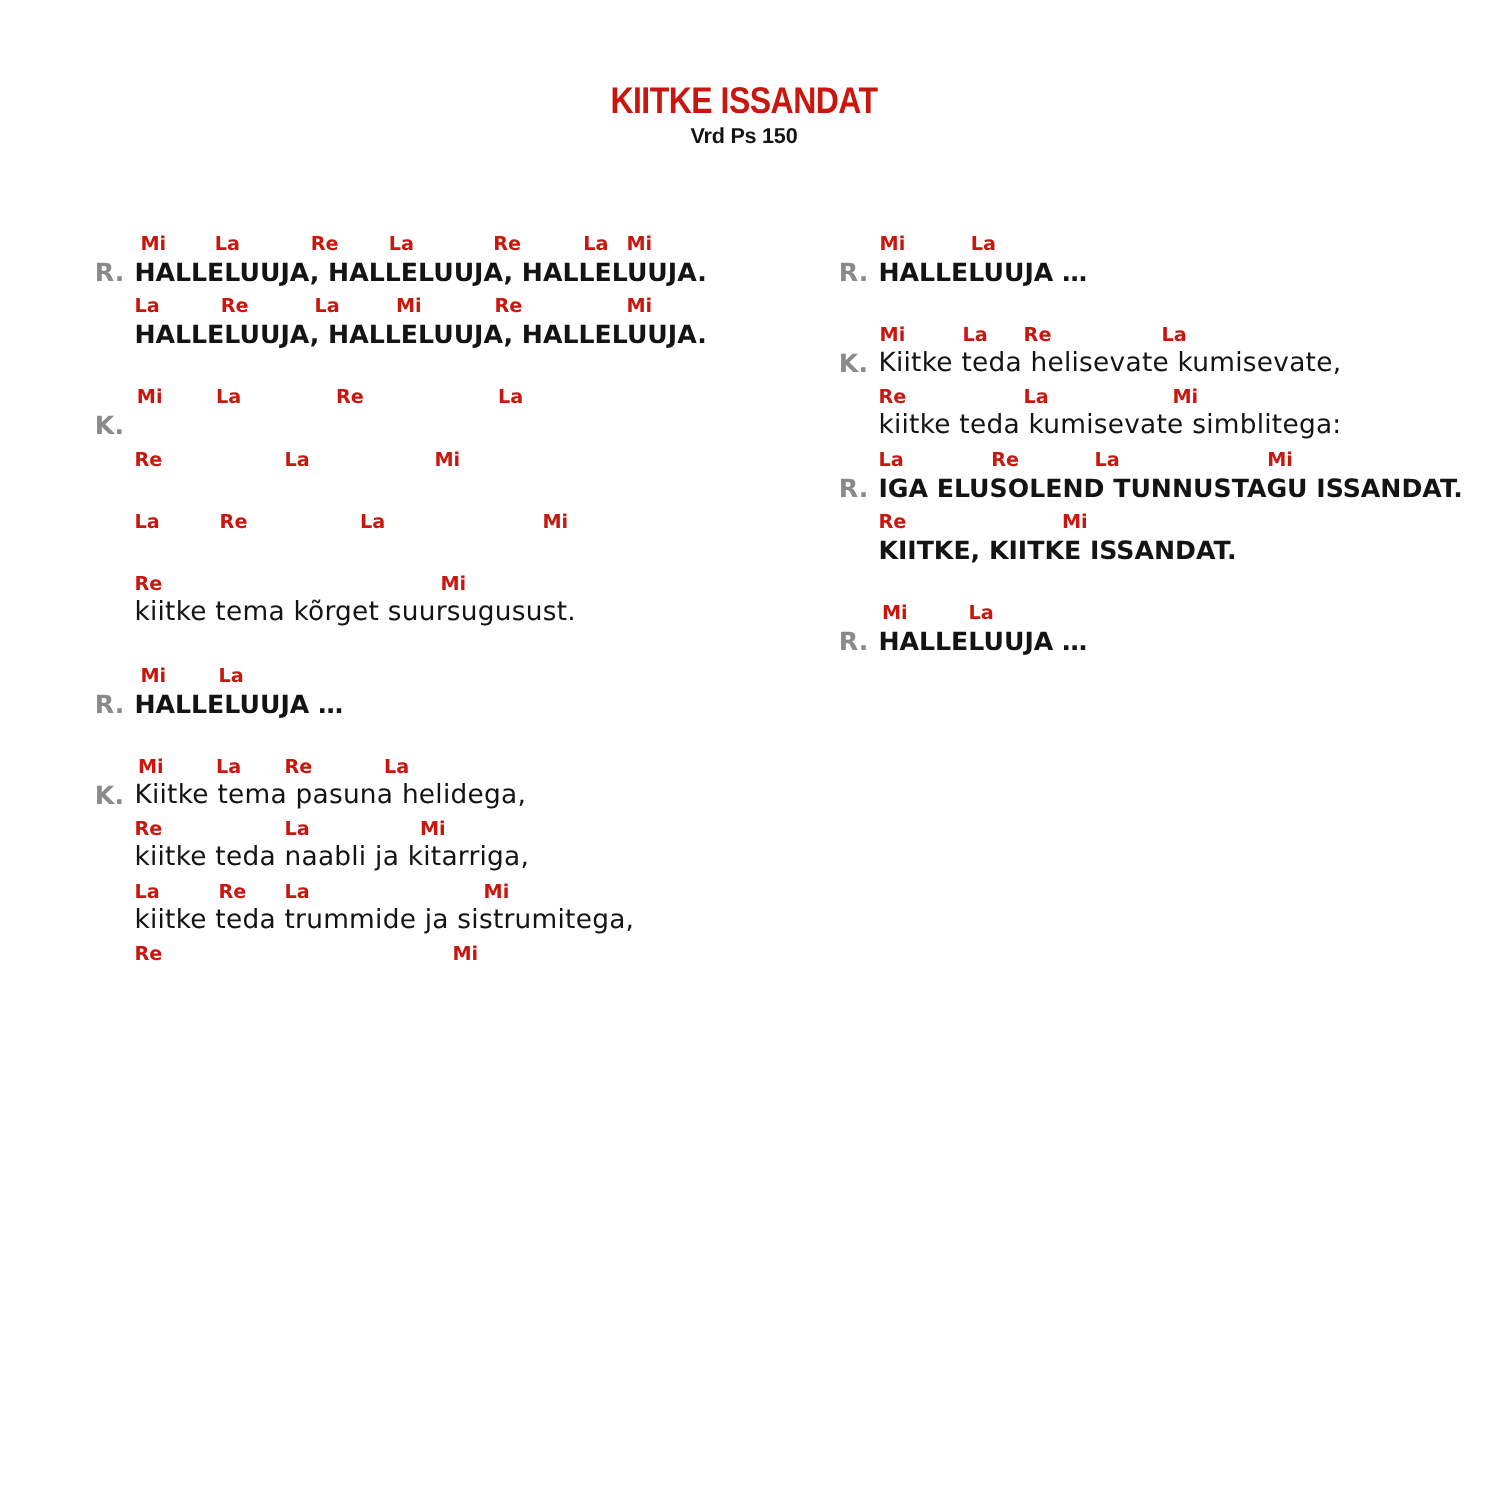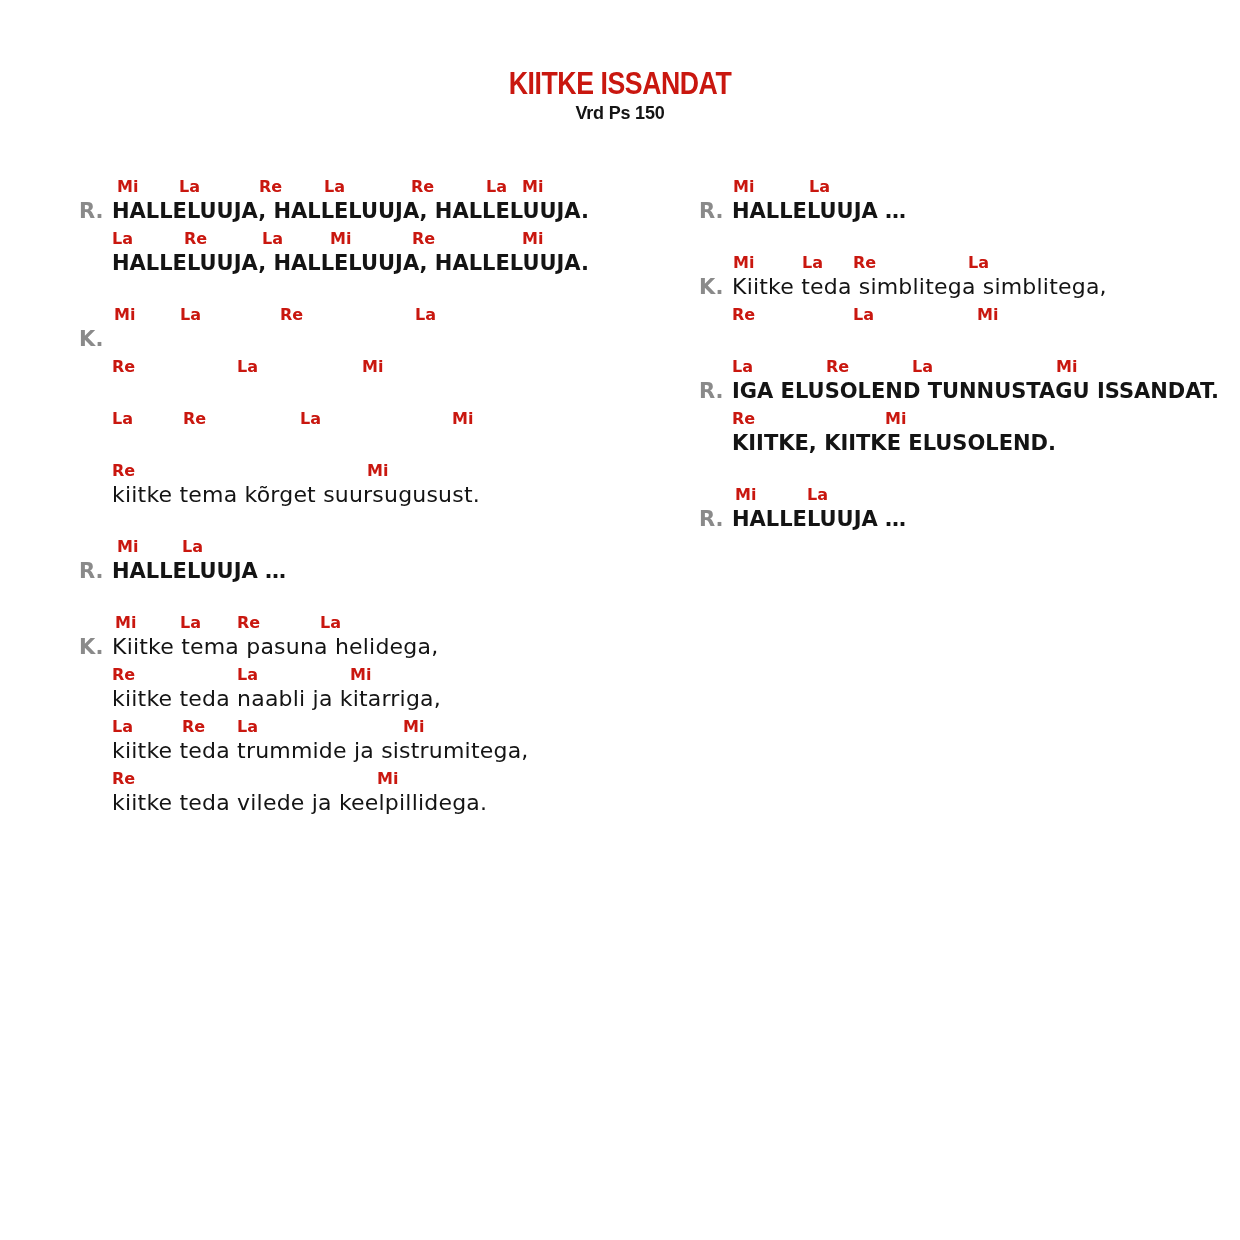--- a/index.html
+++ b/index.html
@@ -36,21 +36,21 @@
     text-align: center;
     font-family: "Liberation Sans", sans-serif;
     font-weight: 700;
     font-size: 18px;
     line-height: 22px;
     color: var(--text-black, #141414);
     letter-spacing: -0.2px;
   }
   .column {
     position: absolute;
-    top: 172px;
+    top: 188px;
     width: 500px;
   }
   #col-left  { left: 112px; }
   #col-right { left: 732px; }
   .stanza { margin-bottom: 24px; }
   .pair { position: relative; height: 52px; }
   .chords { position: relative; height: 26px; }
   .chord {
     position: absolute;
     bottom: 3px;
@@ -183,21 +183,20 @@
             <span class="chord" style="left: 125px;">La</span>
             <span class="chord" style="left: 291px;">Mi</span>
           </div>
           <div class="lyric"><span class="ltext">kiitke teda trummide ja sistrumitega,</span></div>
         </div>
         <div class="pair">
           <div class="chords">
             <span class="chord" style="left: 0px;">Re</span>
             <span class="chord" style="left: 265px;">Mi</span>
           </div>
-          <div class="lyric"><span class="ltext">kiitke teda vilede ja keelpillidega.</span></div>
         </div>
       </div>
     </div>
   <div class="column" id="col-right">
       <div class="stanza">
         <div class="pair">
           <div class="chords">
             <span class="chord" style="left: 1px;">Mi</span>
             <span class="chord" style="left: 77px;">La</span>
           </div>
@@ -205,44 +204,45 @@
         </div>
       </div>
       <div class="stanza">
         <div class="pair">
           <div class="chords">
             <span class="chord" style="left: 1px;">Mi</span>
             <span class="chord" style="left: 70px;">La</span>
             <span class="chord" style="left: 121px;">Re</span>
             <span class="chord" style="left: 236px;">La</span>
           </div>
-          <div class="lyric"><span class="marker">K.</span><span class="ltext">Kiitke teda simblitega simblitega,</span></div>
+          <div class="lyric"><span class="marker">K.</span><span class="ltext">Kiitke teda helisevate kumisevate,</span></div>
         </div>
         <div class="pair">
           <div class="chords">
             <span class="chord" style="left: 0px;">Re</span>
             <span class="chord" style="left: 121px;">La</span>
             <span class="chord" style="left: 245px;">Mi</span>
           </div>
+          <div class="lyric"><span class="ltext">kiitke teda kumisevate simblitega:</span></div>
         </div>
         <div class="pair">
           <div class="chords">
             <span class="chord" style="left: 0px;">La</span>
             <span class="chord" style="left: 94px;">Re</span>
             <span class="chord" style="left: 180px;">La</span>
             <span class="chord" style="left: 324px;">Mi</span>
           </div>
           <div class="lyric bold"><span class="marker">R.</span><span class="ltext">IGA ELUSOLEND TUNNUSTAGU ISSANDAT.</span></div>
         </div>
         <div class="pair">
           <div class="chords">
             <span class="chord" style="left: 0px;">Re</span>
             <span class="chord" style="left: 153px;">Mi</span>
           </div>
-          <div class="lyric bold"><span class="ltext">KIITKE, KIITKE ELUSOLEND.</span></div>
+          <div class="lyric bold"><span class="ltext">KIITKE, KIITKE ISSANDAT.</span></div>
         </div>
       </div>
       <div class="stanza">
         <div class="pair">
           <div class="chords">
             <span class="chord" style="left: 3px;">Mi</span>
             <span class="chord" style="left: 75px;">La</span>
           </div>
           <div class="lyric bold"><span class="marker">R.</span><span class="ltext">HALLELUUJA …</span></div>
         </div>

